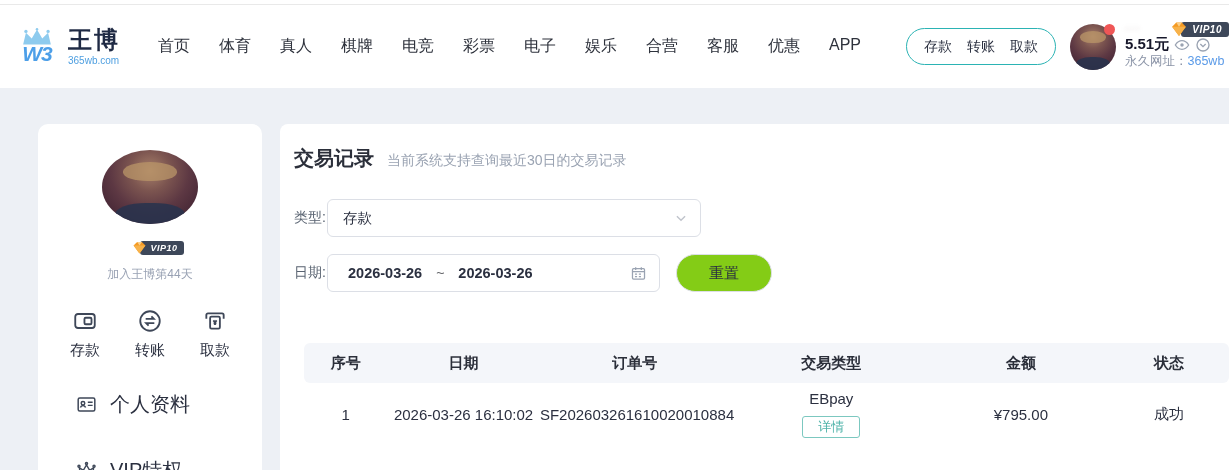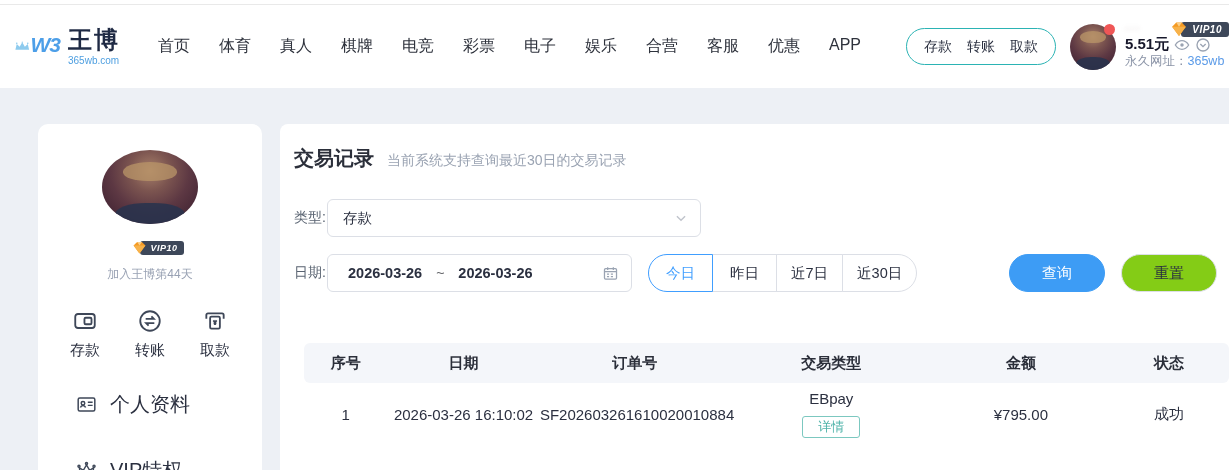--- a/index.html
+++ b/index.html
@@ -5,21 +5,21 @@
   * { margin:0; padding:0; box-sizing:border-box; }
   html,body { width:1229px; height:470px; overflow:hidden; background:#fff;
     font-family:"Liberation Sans","DejaVu Sans",sans-serif; }
   .page { position:relative; width:1229px; height:470px; background:#fff; }
   .top-hairline { position:absolute; top:4px; left:0; right:0; height:1px; background:#e9e9e9; }
 
   
   .header { position:absolute; top:5px; left:0; right:0; height:83px; background:#fff;
     display:flex; align-items:center; padding-left:14px; }
   .logo { display:flex; align-items:center; cursor:pointer; }
-  .logo-mark { width:46px; display:flex; flex-direction:row; align-items:center; line-height:1; }
+  .logo-mark { width:46px; display:flex; flex-direction:column; align-items:center; line-height:1; }
   .logo-w3 { font-size:21px; font-weight:bold; font-style:italic; color:#4D9FE8; margin-top:-3px; letter-spacing:-1px;}
   .logo-txt { margin-left:8px; display:flex; flex-direction:column; }
   .logo-name { font-size:24px; font-weight:bold; color:#1F2A44; letter-spacing:2px; line-height:1.1;}
   .logo-domain { font-size:10px; color:#4E9FE0; margin-top:1px; }
   .nav { display:flex; margin-left:38px; gap:29px; }
   .nav-item { font-size:16px; color:#2E323C; cursor:pointer; white-space:nowrap; }
   .hdr-right { margin-left:auto; display:flex; align-items:center; }
   .wallet-pill { display:flex; align-items:center; gap:15px; border:1px solid #2BB3B4; border-radius:19px;
     height:37px; padding:0 17px; margin-right:14px; }
   .wallet-pill span { font-size:14px; color:#2B3040; cursor:pointer; }
@@ -73,21 +73,21 @@
   .title-row { display:flex; align-items:baseline; gap:13px; }
   .page-title { font-size:20px; font-weight:bold; color:#2B2F3A; }
   .page-subtitle { font-size:14px; color:#9AA3B2; }
   .filter-row { display:flex; align-items:center; margin-top:27px; }
   .flabel { width:33px; flex:none; font-size:14px; color:#5A6472; }
   .select-box { width:374px; height:38px; border:1px solid #DCDFE6; border-radius:6px;
     display:flex; align-items:center; padding:0 12px 0 15px; cursor:pointer; background:#fff;}
   .select-box .val { font-size:14.5px; color:#2B3040; flex:1; }
   .select-box svg { width:14px; height:14px; color:#C0C4CC; }
   .date-row { margin-top:17px; padding-right:12px; }
-  .date-box { width:305px; height:38px; border:1px solid #DCDFE6; border-radius:6px;
+  .date-box { width:333px; height:38px; border:1px solid #DCDFE6; border-radius:6px;
     display:flex; align-items:center; padding:0 12px 0 20px; gap:14px; cursor:text; background:#fff;}
   .date-box .d { font-size:14.5px; font-weight:600; color:#2B3040; }
   .date-box .sep { font-size:14px; color:#606266; }
   .date-box svg { margin-left:auto; width:17px; height:17px; color:#9AA3B2; cursor:pointer;}
   .range-group { display:flex; margin-left:16px; }
   .range-btn { height:38px; min-width:65px; padding:0 14px; background:#fff; border:1px solid #DCDFE6;
     font-size:14.5px; color:#2B3040; cursor:pointer; margin-left:-1px; position:relative;
     font-family:inherit; }
   .range-btn:first-child { border-radius:19px 0 0 19px; margin-left:0; }
   .range-btn:last-child { border-radius:0 19px 19px 0; }
@@ -267,27 +267,20 @@
         <div class="date-box">
           <span class="d">2026-03-26</span>
           <span class="sep">~</span>
           <span class="d">2026-03-26</span>
           <svg viewBox="0 0 24 24" fill="none" stroke="currentColor" stroke-width="1.8">
               <rect x="3.5" y="5" width="17" height="15" rx="1.6"></rect>
               <path d="M3.5 9.5h17M8 3v4M16 3v4"></path>
               <path d="M7 13h3M12.5 13h3M7 16.5h3M12.5 16.5h3"></path>
             </svg>
         </div>
-        <div class="range-group">
-          <button class="range-btn active">今日</button>
-          <button class="range-btn">昨日</button>
-          <button class="range-btn">近7日</button>
-          <button class="range-btn">近30日</button>
-        </div>
-        <button class="btn btn-primary">查询</button>
         <button class="btn btn-plain">重置</button>
       </div>
 
       <div class="table-wrap">
         <div class="t-header">
           <div class="cell c0">序号</div>
           <div class="cell c1">日期</div>
           <div class="cell c2">订单号</div>
           <div class="cell c3">交易类型</div>
           <div class="cell c4">金额</div>

